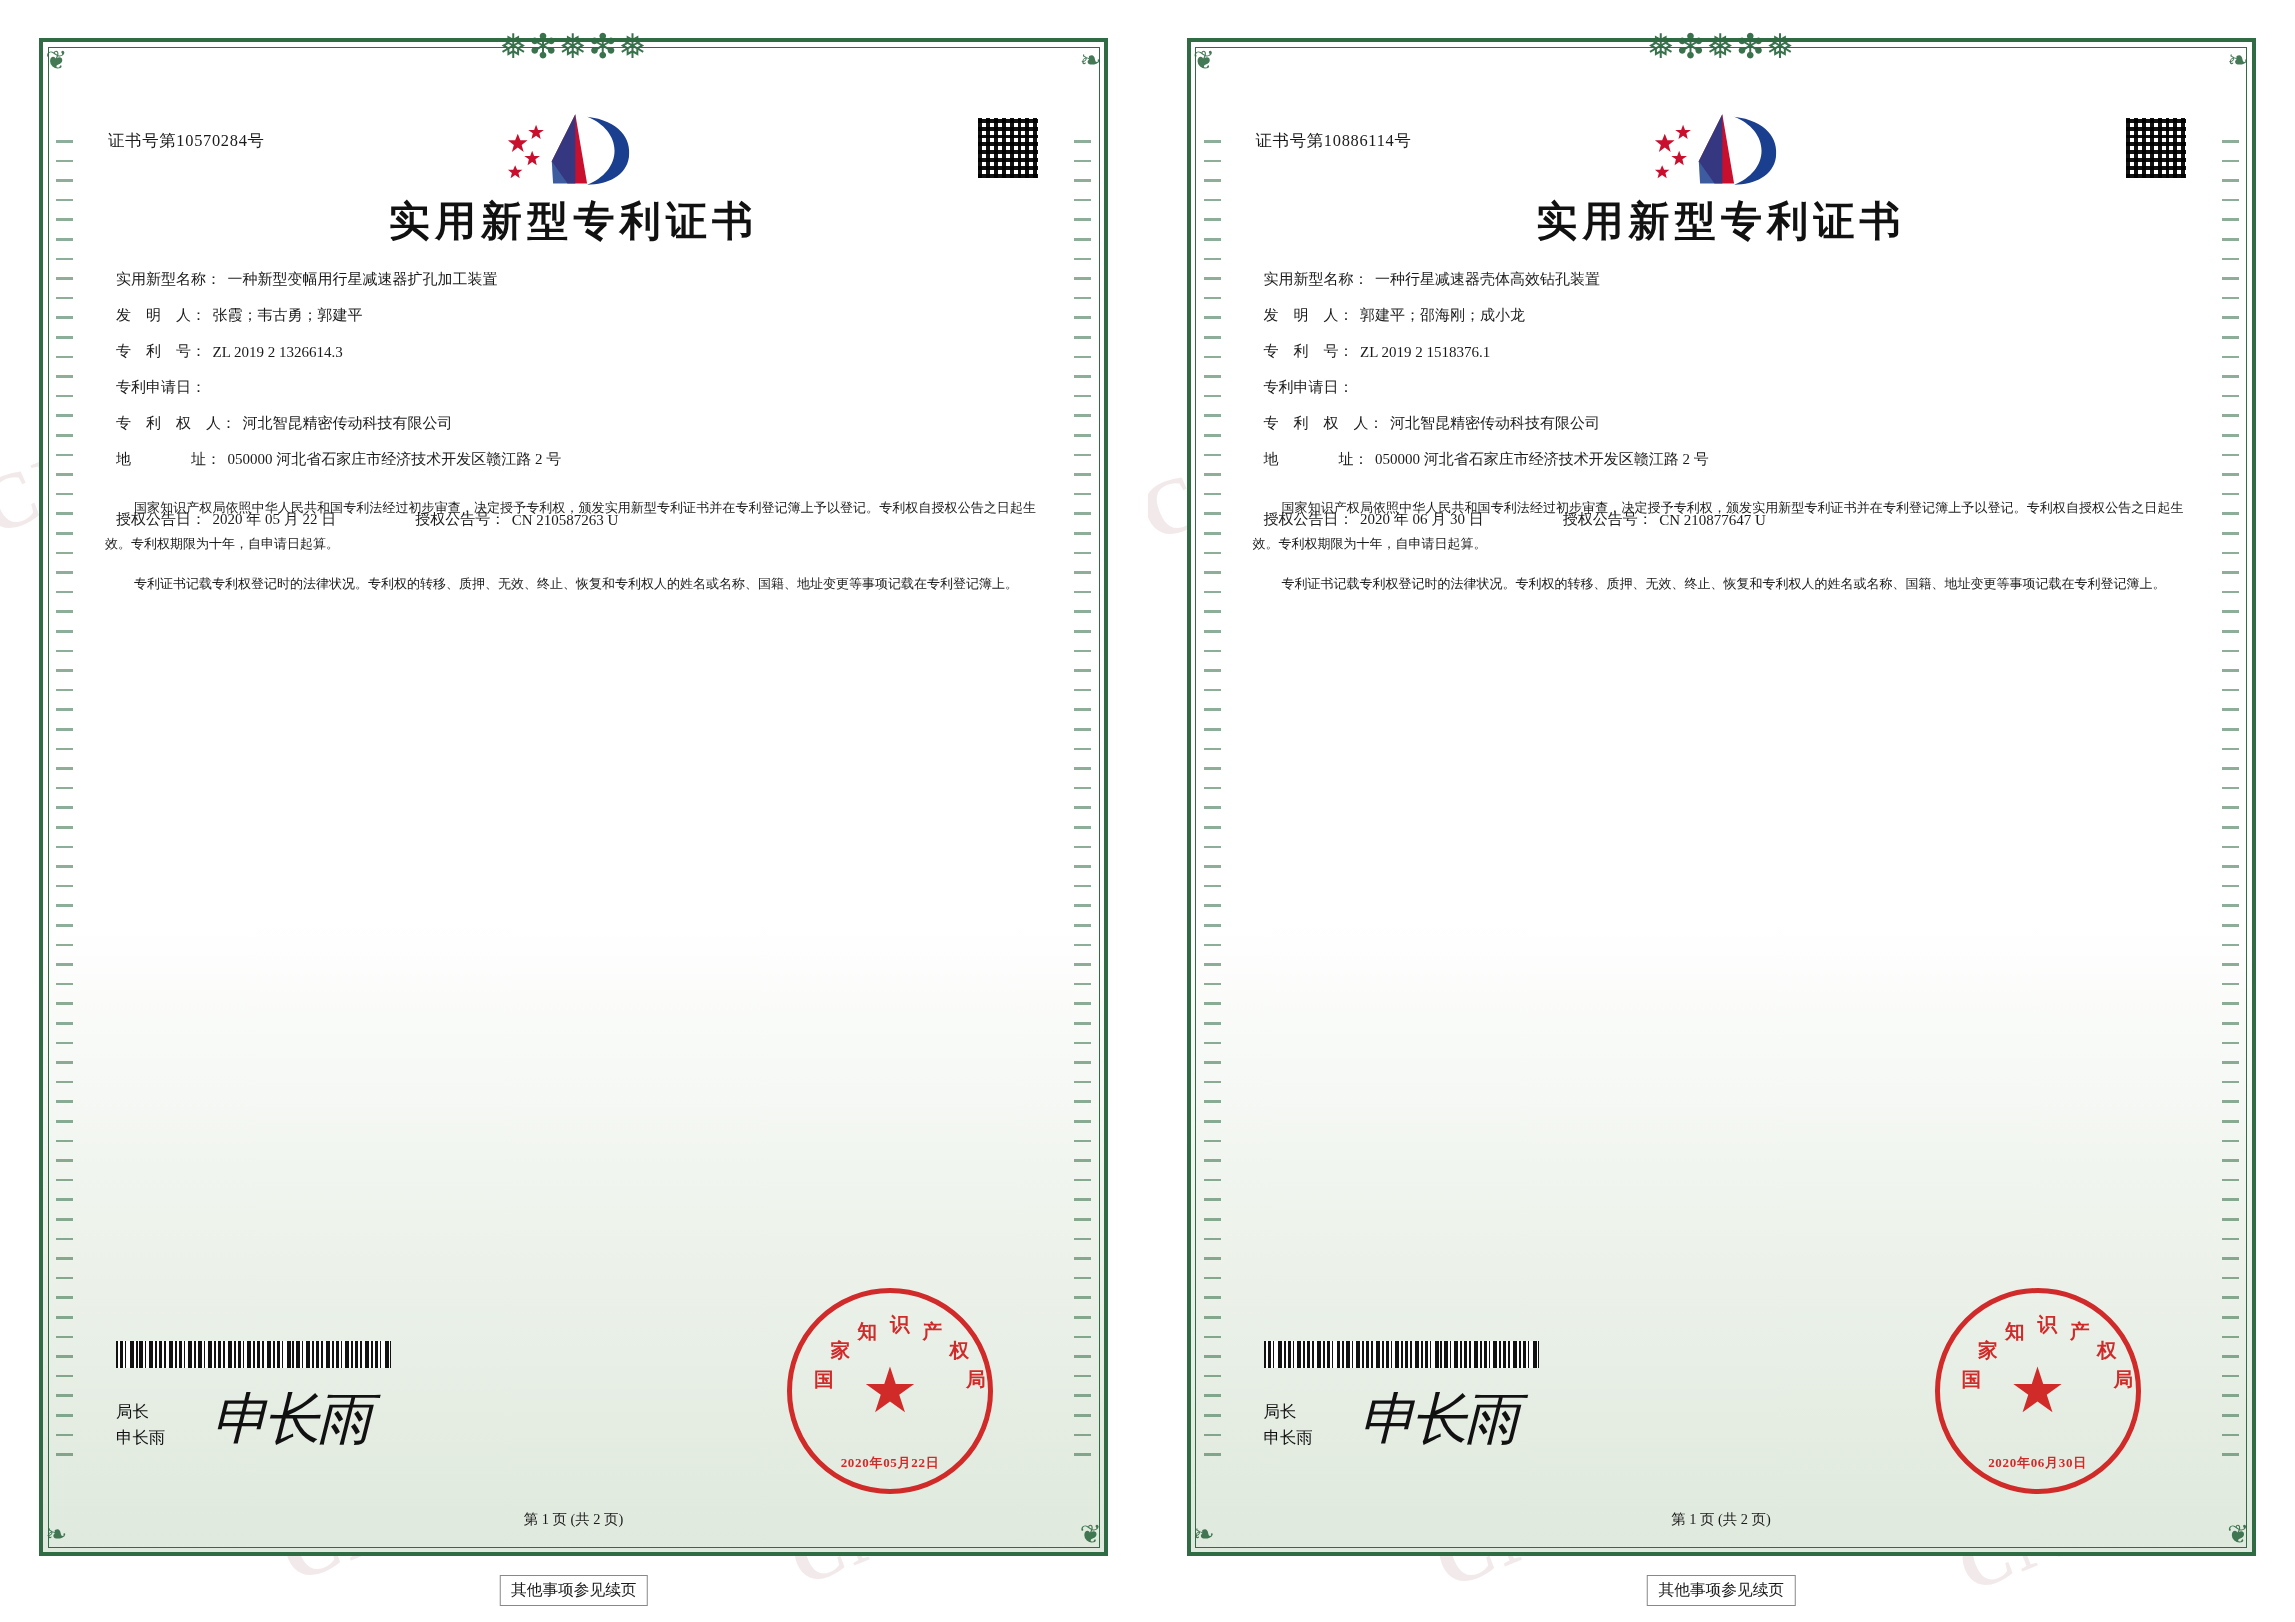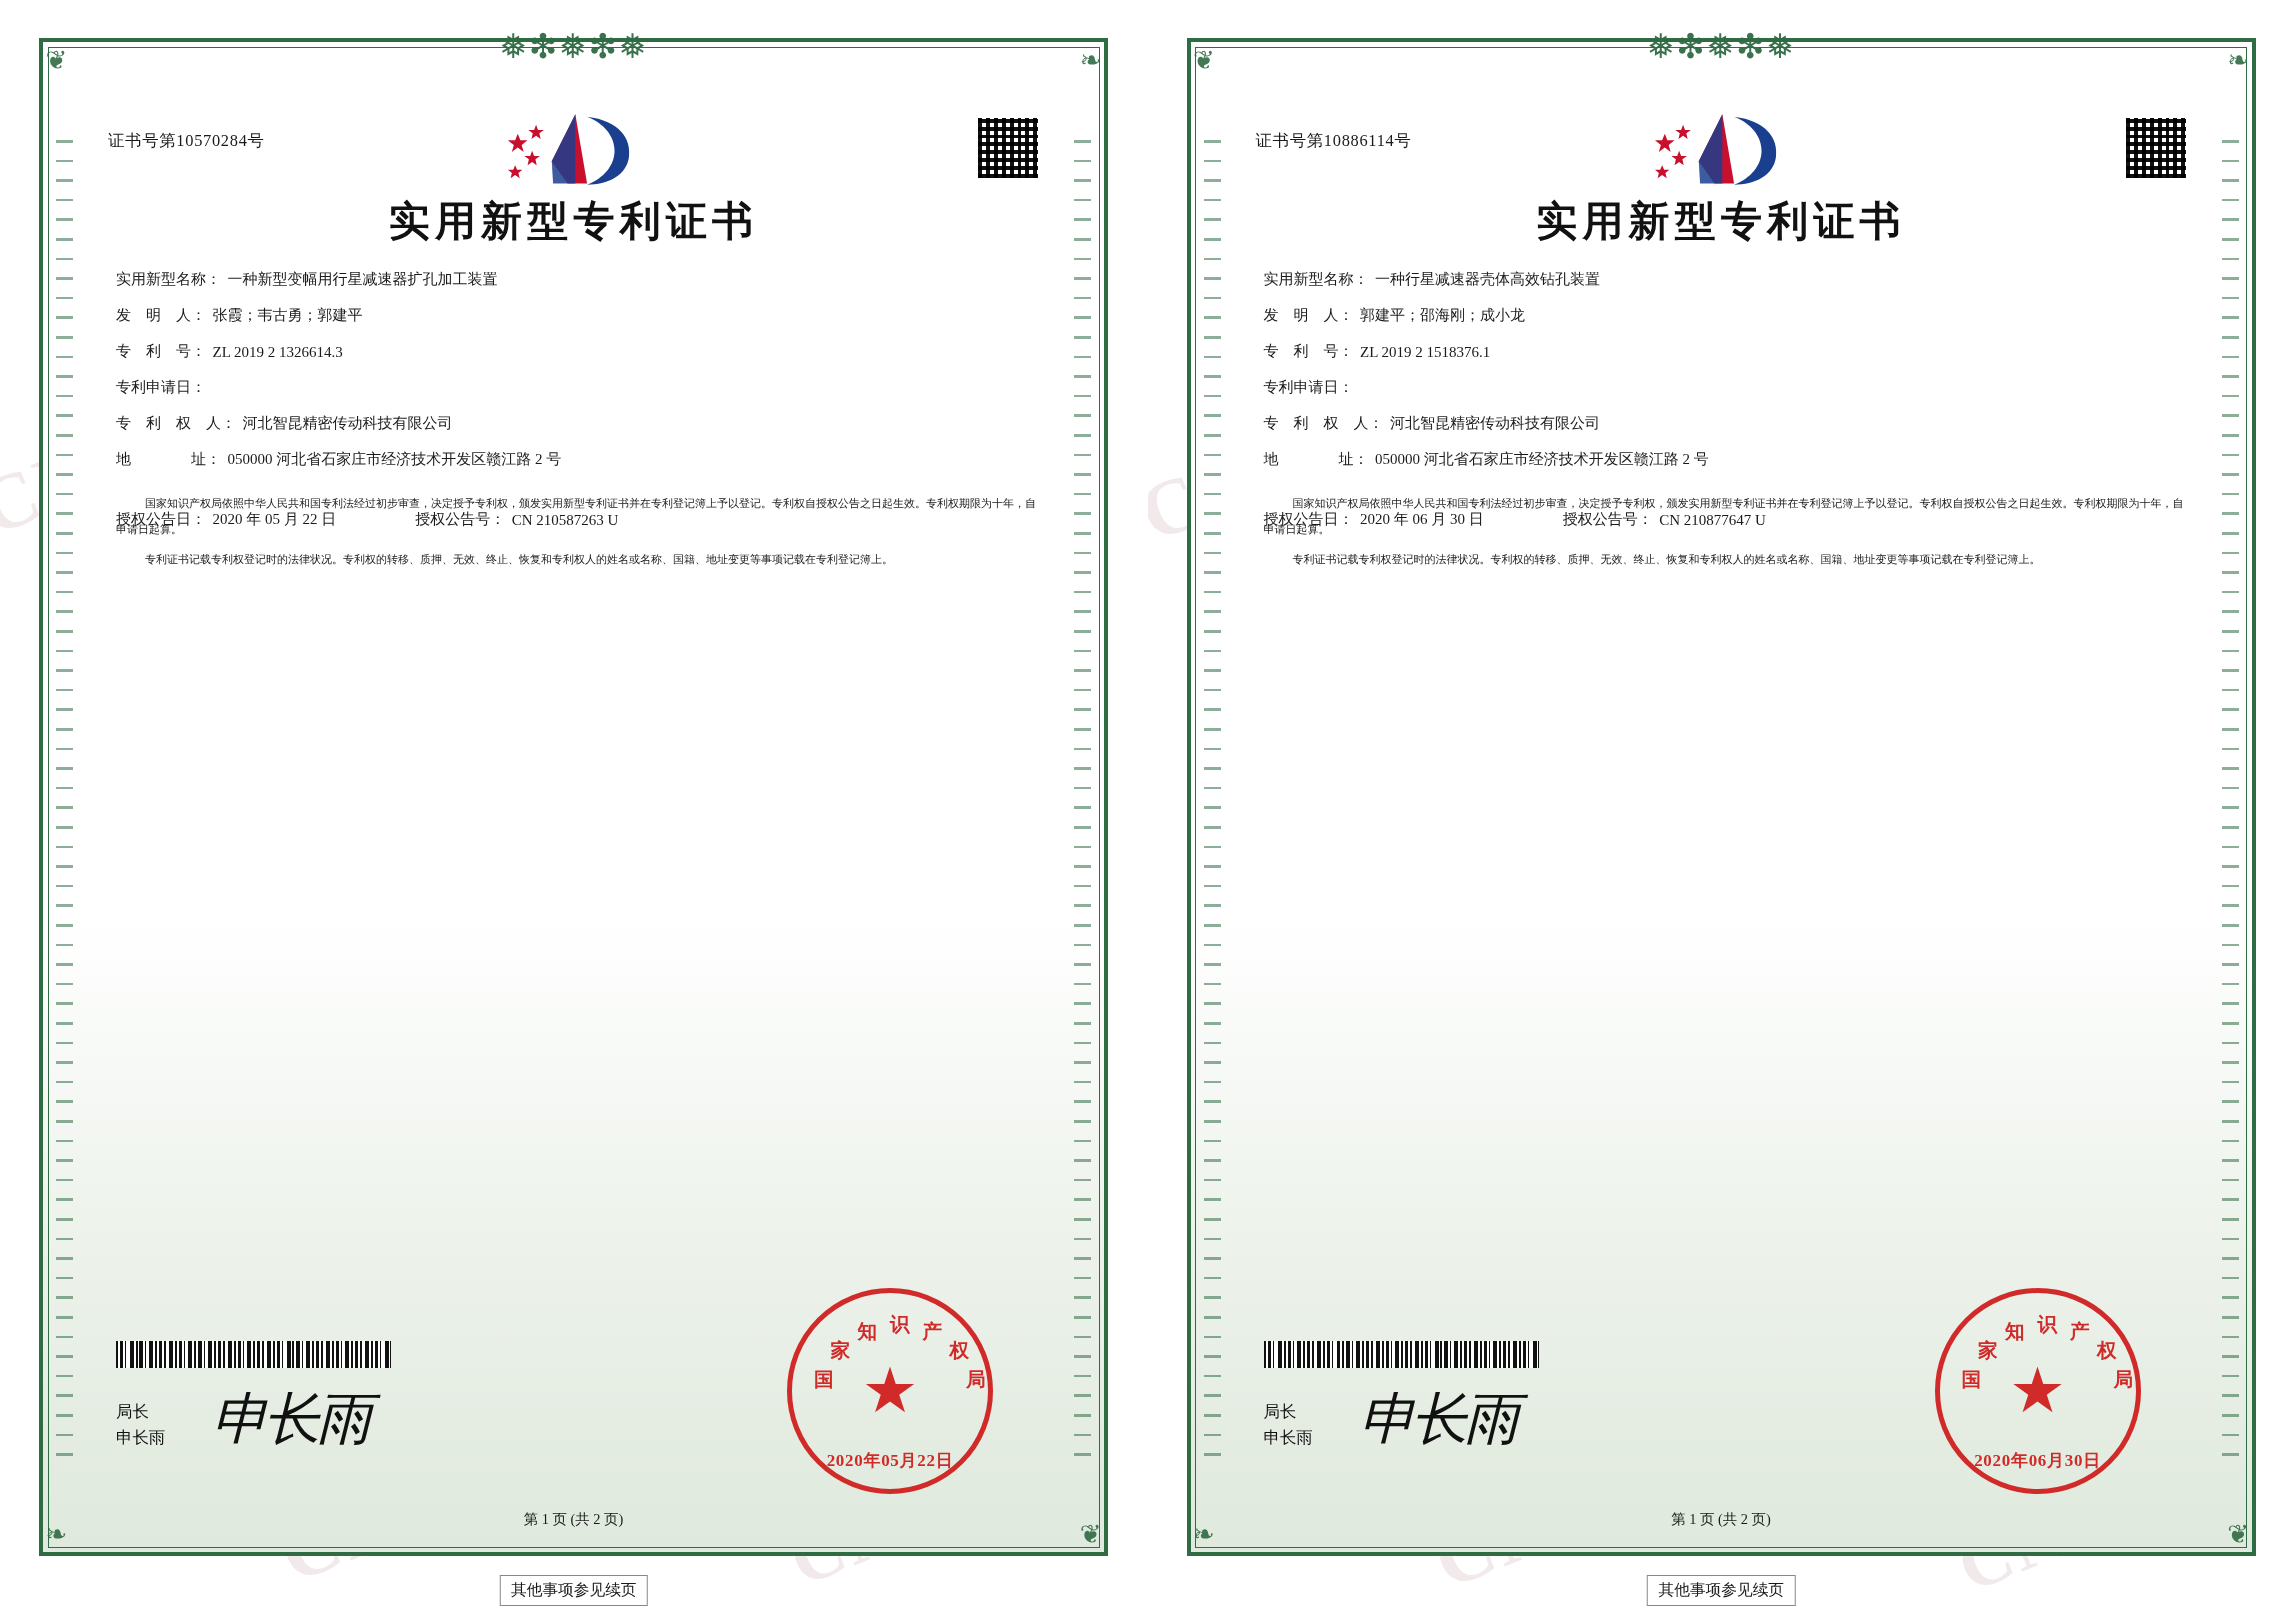--- a/index.html
+++ b/index.html
@@ -181,25 +181,25 @@
   .field.two .val {
     flex: 0 0 auto;
     margin-top: 24px;
   }
   .field .lbl2 {
     margin-left: 79px;
     white-space: pre;
   }
   .paragraphs {
     position: absolute;
-    left: 77px;
+    left: 66px;
     right: 72px;
     top: 452px;
-    font-size: 11px;
-    line-height: 26px;
+    font-size: 13px;
+    line-height: 36px;
     color: #1a1a1a;
     text-align: justify;
   }
   .paragraphs p {
     margin: 0 0 3.9px 0;
     text-indent: 29px;
   }
 
   .barcode {
     position: absolute;
@@ -260,21 +260,21 @@
     transform: translate(-50%, -50%);
     font-size: 63px;
     line-height: 1;
     color: #cf1a1a;
   }
   .seal .seal-date {
     position: absolute;
     left: 0; right: 0;
     bottom: 17px;
     text-align: center;
-    font-size: 17px;
+    font-size: 13px;
     font-weight: bold;
     color: #cf1a1a;
     letter-spacing: 0.7px;
   }
   .page-no {
     position: absolute;
     left: 0; right: 0;
     bottom: 27.5px;
     text-align: center;
     font-size: 14.4px;

